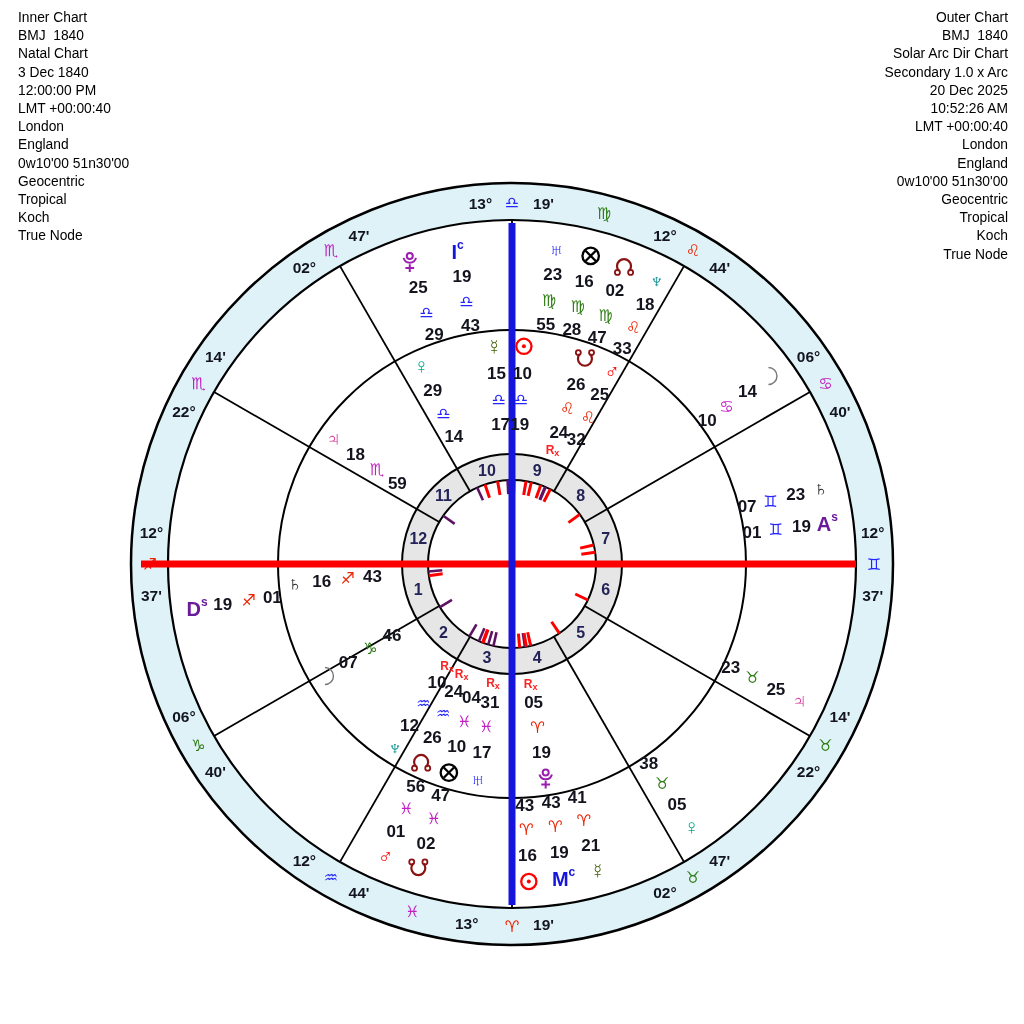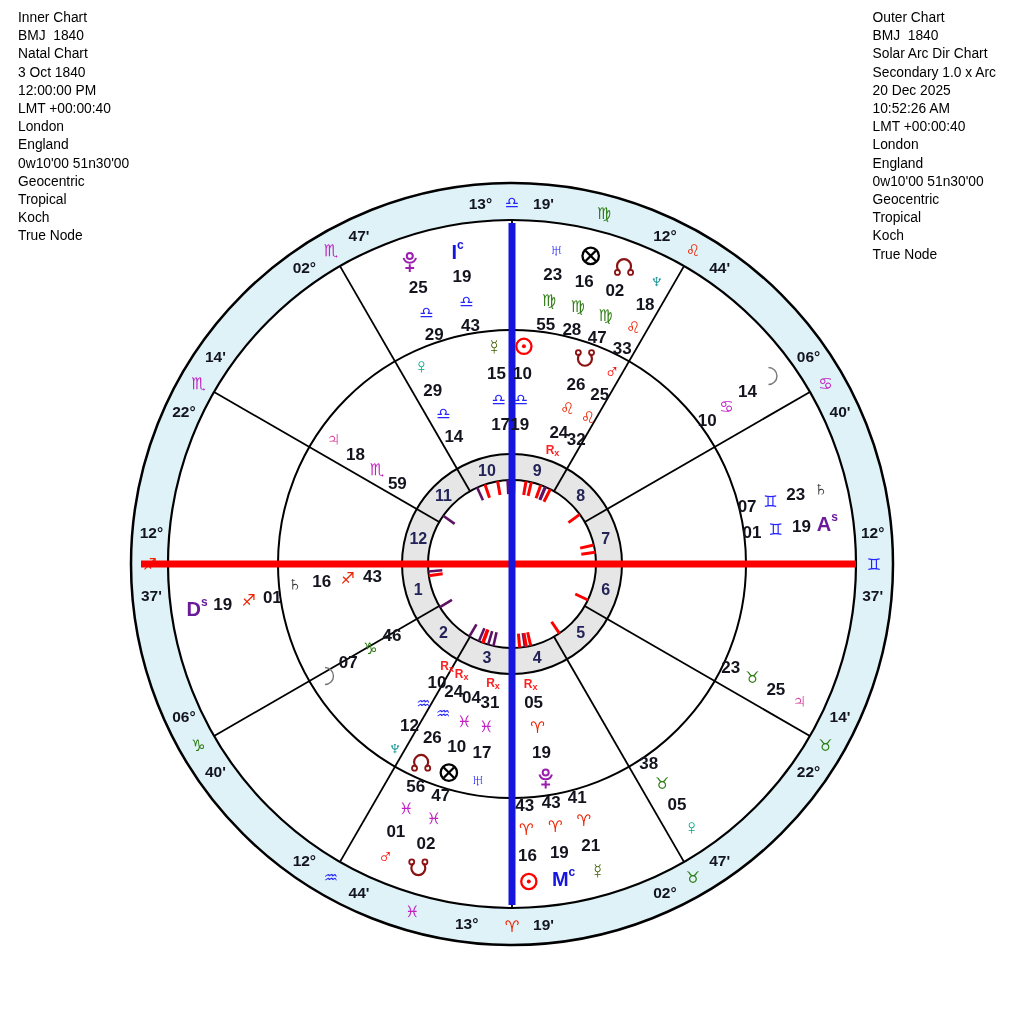--- a/index.html
+++ b/index.html
@@ -2,21 +2,21 @@
 <html><head>
 <meta charset="utf-8">
 <style>
   html,body{margin:0;padding:0;background:#ffffff;width:1024px;height:1024px;overflow:hidden}
   .stage{position:relative;width:1024px;height:1024px;font-family:"Liberation Sans",sans-serif}
   svg{position:absolute;left:0;top:0}
   svg text{font-family:"Liberation Sans","DejaVu Sans",sans-serif}
   .info{position:absolute;top:9px;margin:0;color:#000;white-space:pre;
         font:13.8px/18.2px "Liberation Sans",sans-serif}
   .info.left{left:18px}
-  .info.right{right:28px;}
+  .info.right{right:16px;text-align:right}
 </style>
 </head>
 <body>
 
 <div class="stage">
   <svg id="wheel" width="1024" height="1024" viewBox="0 0 1024 1024">
       <circle cx="512" cy="564" r="381" fill="#def2f8" stroke="#000000" stroke-width="2.5"></circle>
       <circle cx="512" cy="564" r="344" fill="#ffffff" stroke="#000000" stroke-width="2.2"></circle>
       <circle cx="512" cy="564" r="234" fill="none" stroke="#000000" stroke-width="2"></circle>
       <circle cx="512" cy="564" r="110" fill="#e6e6e6" stroke="#000000" stroke-width="2"></circle>
@@ -401,21 +401,21 @@
           <text x="0" y="0" font-size="21" fill="#d6218f" text-anchor="middle" dominant-baseline="central" font-weight="bold">♃</text>
         </g>
         <text x="355.56654011368767" y="454.41180434007725" font-size="17" fill="#14141f" text-anchor="middle" dominant-baseline="central" font-weight="bold">18</text>
         <text x="376.86114721863066" y="469.32956919430757" font-size="16" fill="#c220c2" text-anchor="middle" dominant-baseline="central" font-weight="normal">♏</text>
         <text x="397.3367309733836" y="483.67357386183676" font-size="17" fill="#14141f" text-anchor="middle" dominant-baseline="central" font-weight="bold">59</text>
       </g>
     </svg>
   <pre id="info-left" class="info left">Inner Chart
 BMJ  1840
 Natal Chart
-3 Oct 1840
+3 Dec 1840
 12:00:00 PM
 LMT +00:00:40
 London
 England
 0w10'00 51n30'00
 Geocentric
 Tropical
 Koch
 True Node</pre>
   <pre id="info-right" class="info right">Outer Chart

